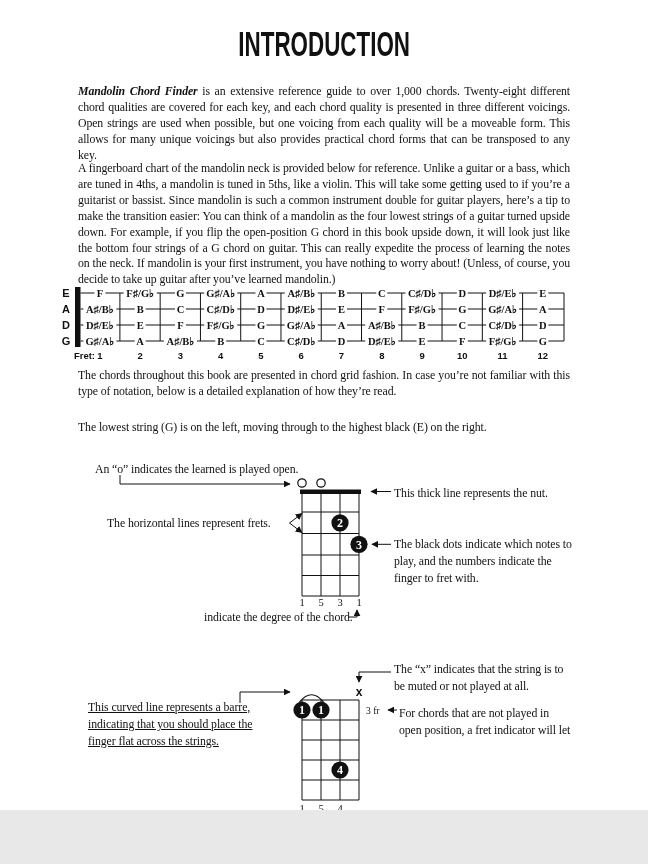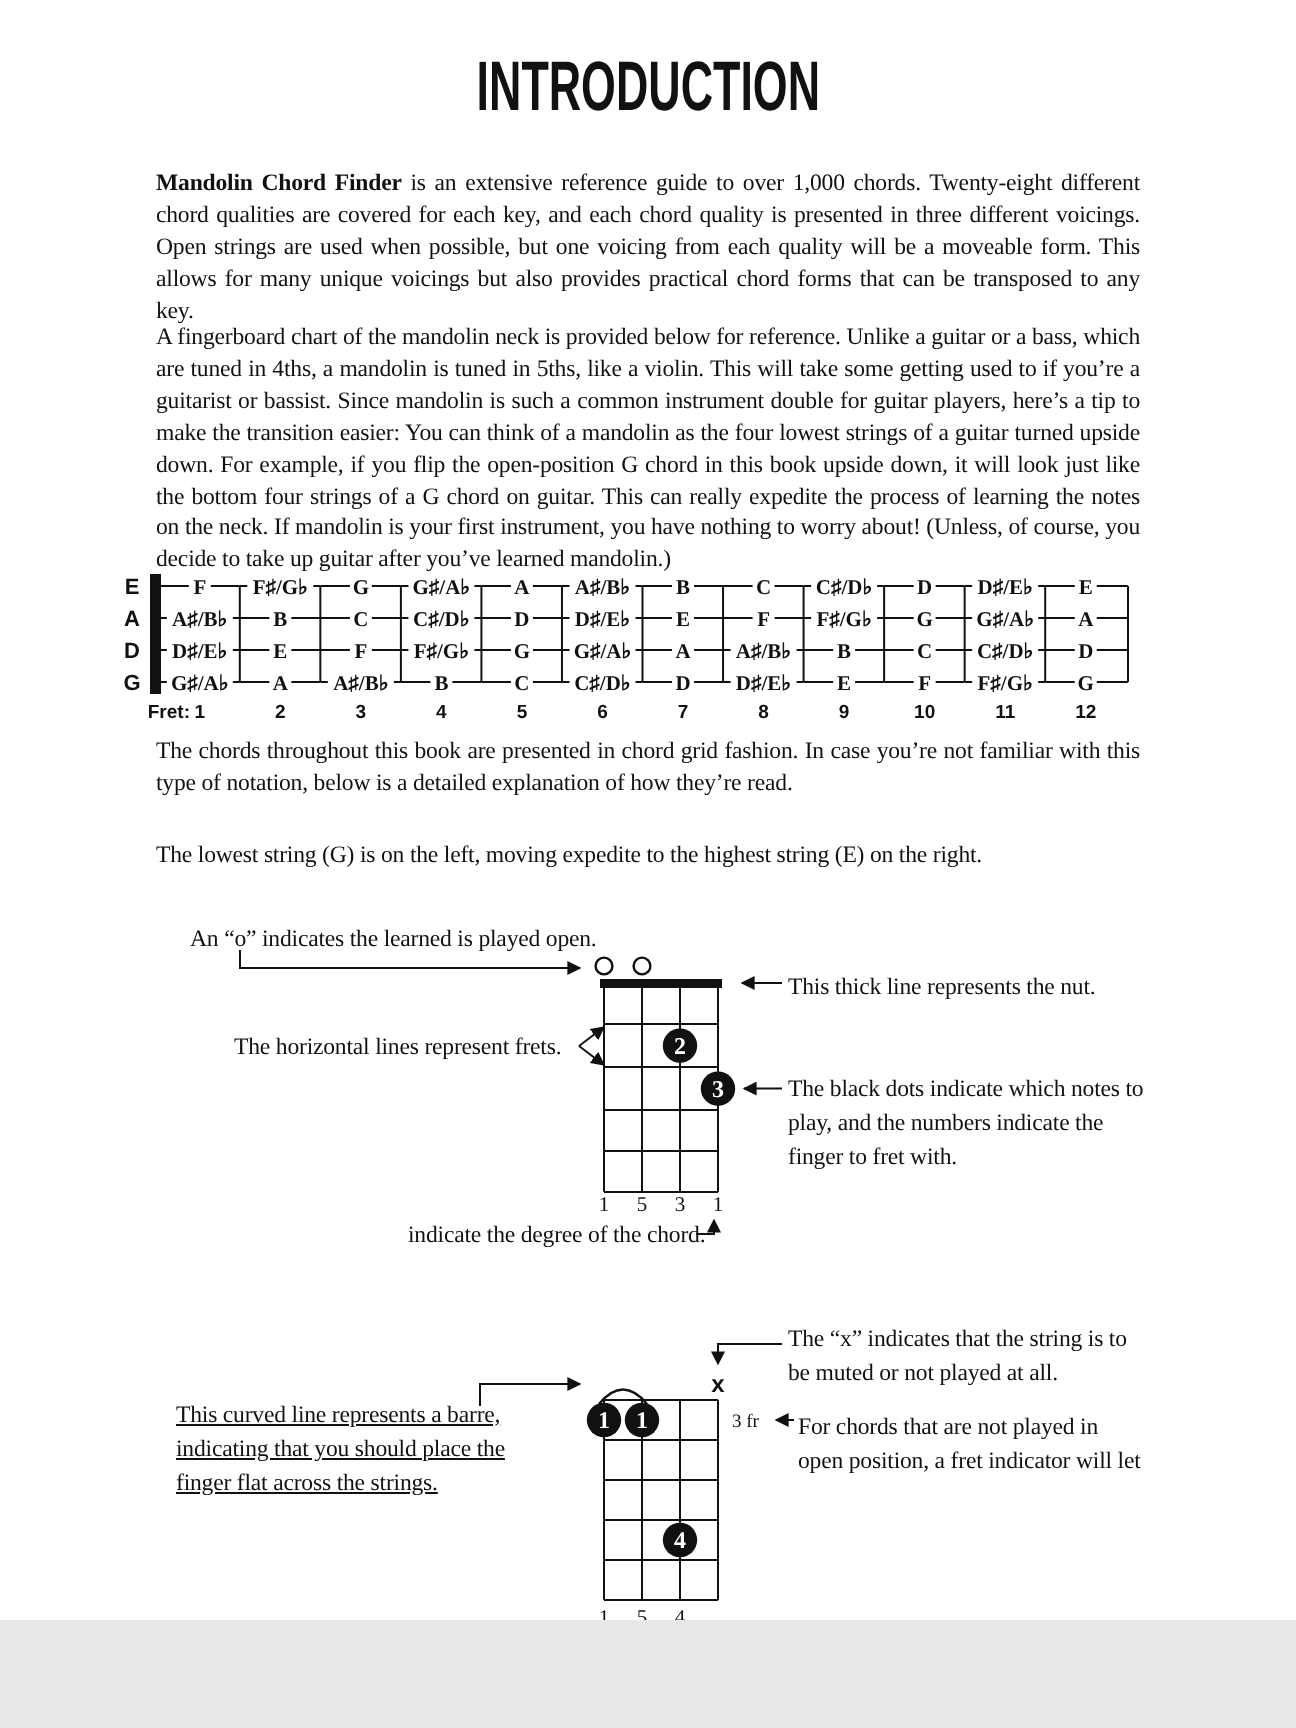--- a/index.html
+++ b/index.html
@@ -4,21 +4,21 @@
 <style>
   html,body{margin:0;padding:0;background:#e8e8e8;}
   .page{position:relative;width:648px;height:810px;background:#ffffff;margin:0 auto;
         font-family:"Liberation Serif",serif;color:#111;overflow:hidden;}
   .title-wrap{position:absolute;top:27px;left:0;width:100%;text-align:center;}
   .title-text{display:inline-block;font-family:"Liberation Sans",sans-serif;font-weight:700;
         font-size:35px;line-height:34px;transform:scaleX(0.64);transform-origin:center;
         letter-spacing:0;white-space:nowrap;}
   .para{position:absolute;left:78px;width:492px;text-align:justify;
         font-size:11.8px;line-height:15.9px;letter-spacing:-0.1px;}
-  .lead{font-weight:bold;}
+  .lead{font-weight:bold;font-style:italic;}
   .plain-lines{position:absolute;left:78px;font-size:11.8px;line-height:15.9px;letter-spacing:-0.1px;white-space:nowrap;}
   .fig{position:absolute;}
   .callout{position:absolute;font-size:11.8px;line-height:16.8px;letter-spacing:-0.1px;white-space:nowrap;}
   .pagenum{position:absolute;left:54px;top:821px;font-family:"Liberation Sans",sans-serif;
         font-weight:bold;font-size:13px;}
   svg{display:block;}
   .ln{stroke:#111;stroke-width:1;}
   .arrow{stroke:#111;stroke-width:1;fill:none;}
   .fb-label{font:bold 11px "Liberation Sans",sans-serif;fill:#111;}
   .fb-note{font:bold 10.5px "Liberation Serif",serif;fill:#111;}
@@ -216,21 +216,21 @@
         <text x="367.06" y="78" class="fb-fret" text-anchor="middle">9</text>
         <text x="407.33" y="78" class="fb-fret" text-anchor="middle">10</text>
         <text x="447.6" y="78" class="fb-fret" text-anchor="middle">11</text>
         <text x="487.87" y="78" class="fb-fret" text-anchor="middle">12</text>
       </svg>
   </div>
 
   <div class="para" style="top:368px;">The chords throughout this book are presented in chord grid fashion. In case you’re not familiar with this type of notation, below is a detailed explanation of how they’re read.</div>
 
   <div class="plain-lines" style="top:420px;">
-    <div>The lowest string (G) is on the left, moving expedite to the highest string (E) on the right.</div>
+    <div>The lowest string (G) is on the left, moving through to the highest black (E) on the right.</div>
   </div>
 
   <div class="fig" style="left:0;top:458px;width:648px;height:198px;">
     <svg id="d1svg" width="648" height="198" viewBox="0 0 648 198">
       <defs>
         <marker id="ah1" viewBox="0 0 10 10" refX="9" refY="5" markerWidth="7" markerHeight="7" orient="auto-start-reverse">
           <path d="M0,0 L10,5 L0,10 z" fill="#111"></path>
         </marker>
       </defs>
       <g>
@@ -261,21 +261,21 @@
         <text x="321" y="147.5" class="deg" text-anchor="middle">5</text>
         <text x="340" y="147.5" class="deg" text-anchor="middle">3</text>
         <text x="359" y="147.5" class="deg" text-anchor="middle">1</text>
       </svg>
     <div class="callout" style="left:95px;top:3px;">
         <div>An “o” indicates the learned is played open.</div>
       </div>
     <div class="callout" style="left:394px;top:27px;">
         <div>This thick line represents the nut.</div>
       </div>
-    <div class="callout" style="left:117px;top:57px;text-align:center;">
+    <div class="callout" style="left:107px;top:57px;text-align:center;">
         <div>The horizontal lines represent frets.</div>
       </div>
     <div class="callout" style="left:394px;top:78px;">
         <div>The black dots indicate which notes to</div>
         <div>play, and the numbers indicate the</div>
         <div>finger to fret with.</div>
       </div>
     <div class="callout" style="left:204px;top:151px;">
         <div>indicate the degree of the chord.</div>
       </div>

